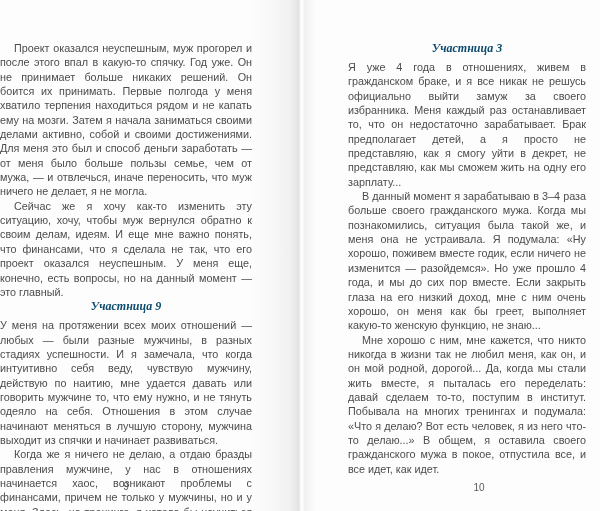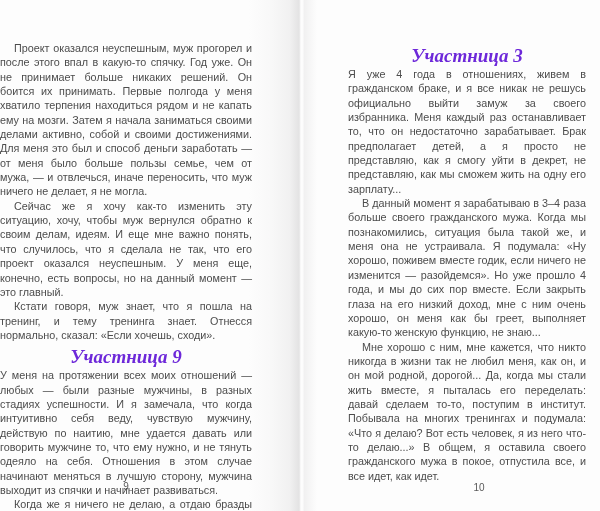--- a/index.html
+++ b/index.html
@@ -48,47 +48,46 @@
   .page-column.right { left: 348px; width: 238px; }
   .page-column p {
     margin: 0;
     padding: 0;
   }
   .page-column p.indent { text-indent: 14px; }
   .section-heading {
     font-family: "Liberation Serif", "DejaVu Serif", serif;
     font-style: italic;
     font-weight: bold;
-    font-size: 19px;
+    font-size: 12px;
     line-height: 15px;
-    color: #6d28d9;
+    color: #0c4a6e;
     text-align: center;
-    margin: 7px 0 4px 0;
+    margin: 0 0 4px 0;
   }
   .page-number {
     position: absolute;
     text-align: center;
     font-size: 10px;
     line-height: 12px;
     color: #595959;
   }
   .page-number.left  { left: 0;    width: 252px; top: 481px; }
   .page-number.right { left: 360px; width: 238px; top: 482px; }
 </style>
 </head>
 <body>
 
 <div class="book-spread">
 
   <div class="gutter"></div>
 
   <div class="page-column left">
     <p class="indent">Проект оказался неуспешным, муж прогорел и после этого впал в какую-то спячку. Год уже. Он не принимает больше никаких решений. Он боится их принимать. Первые полгода у меня хватило терпения находиться рядом и не капать ему на мозги. Затем я начала заниматься своими делами активно, собой и своими достижениями. Для меня это был и способ деньги заработать — от меня было больше пользы семье, чем от мужа, — и отвлечься, иначе переносить, что муж ничего не делает, я не могла.</p>
-    <p class="indent">Сейчас же я хочу как-то изменить эту ситуацию, хочу, чтобы муж вернулся обратно к своим делам, идеям. И еще мне важно понять, что случилось, что я сделала не так, что его проект оказался неуспешным. У меня еще, конечно, есть вопросы, но на данный момент — это главный.</p>
-    <p class="indent">Кстати говоря, муж знает, что я пошла на тренинг, и тему тренинга знает. Отнесся нормально, сказал: «Если хочешь, сходи».</p>
+    <p class="indent">Сейчас же я хочу как-то изменить эту ситуацию, хочу, чтобы муж вернулся обратно к своим делам, идеям. И еще мне важно понять, что финансами, что я сделала не так, что его проект оказался неуспешным. У меня еще, конечно, есть вопросы, но на данный момент — это главный.</p>
     <div class="section-heading">Участница 9</div>
     <p>У меня на протяжении всех моих отношений — любых — были разные мужчины, в разных стадиях успешности. И я замечала, что когда интуитивно себя веду, чувствую мужчину, действую по наитию, мне удается давать или говорить мужчине то, что ему нужно, и не тянуть одеяло на себя. Отношения в этом случае начинают меняться в лучшую сторону, мужчина выходит из спячки и начинает развиваться.</p>
     <p class="indent">Когда же я ничего не делаю, а отдаю бразды правления мужчине, у нас в отношениях начинается хаос, возникают проблемы с финансами, причем не только у мужчины, но и у меня. Здесь, на тренинге, я хотела бы научиться себя правильно вести с мужчиной, получить знания, как можно</p>
   </div>
   <div class="page-number left">9</div>
 
   <div class="page-column right">
     <div class="section-heading">Участница 3</div>
     <p>Я уже 4 года в отношениях, живем в гражданском браке, и я все никак не решусь официально выйти замуж за своего избранника. Меня каждый раз останавливает то, что он недостаточно зарабатывает. Брак предполагает детей, а я просто не представляю, как я смогу уйти в декрет, не представляю, как мы сможем жить на одну его зарплату...</p>
     <p class="indent">В данный момент я зарабатываю в 3–4 раза больше своего гражданского мужа. Когда мы познакомились, ситуация была такой же, и меня она не устраивала. Я подумала: «Ну хорошо, поживем вместе годик, если ничего не изменится — разойдемся». Но уже прошло 4 года, и мы до сих пор вместе. Если закрыть глаза на его низкий доход, мне с ним очень хорошо, он меня как бы греет, выполняет какую-то женскую функцию, не знаю...</p>

